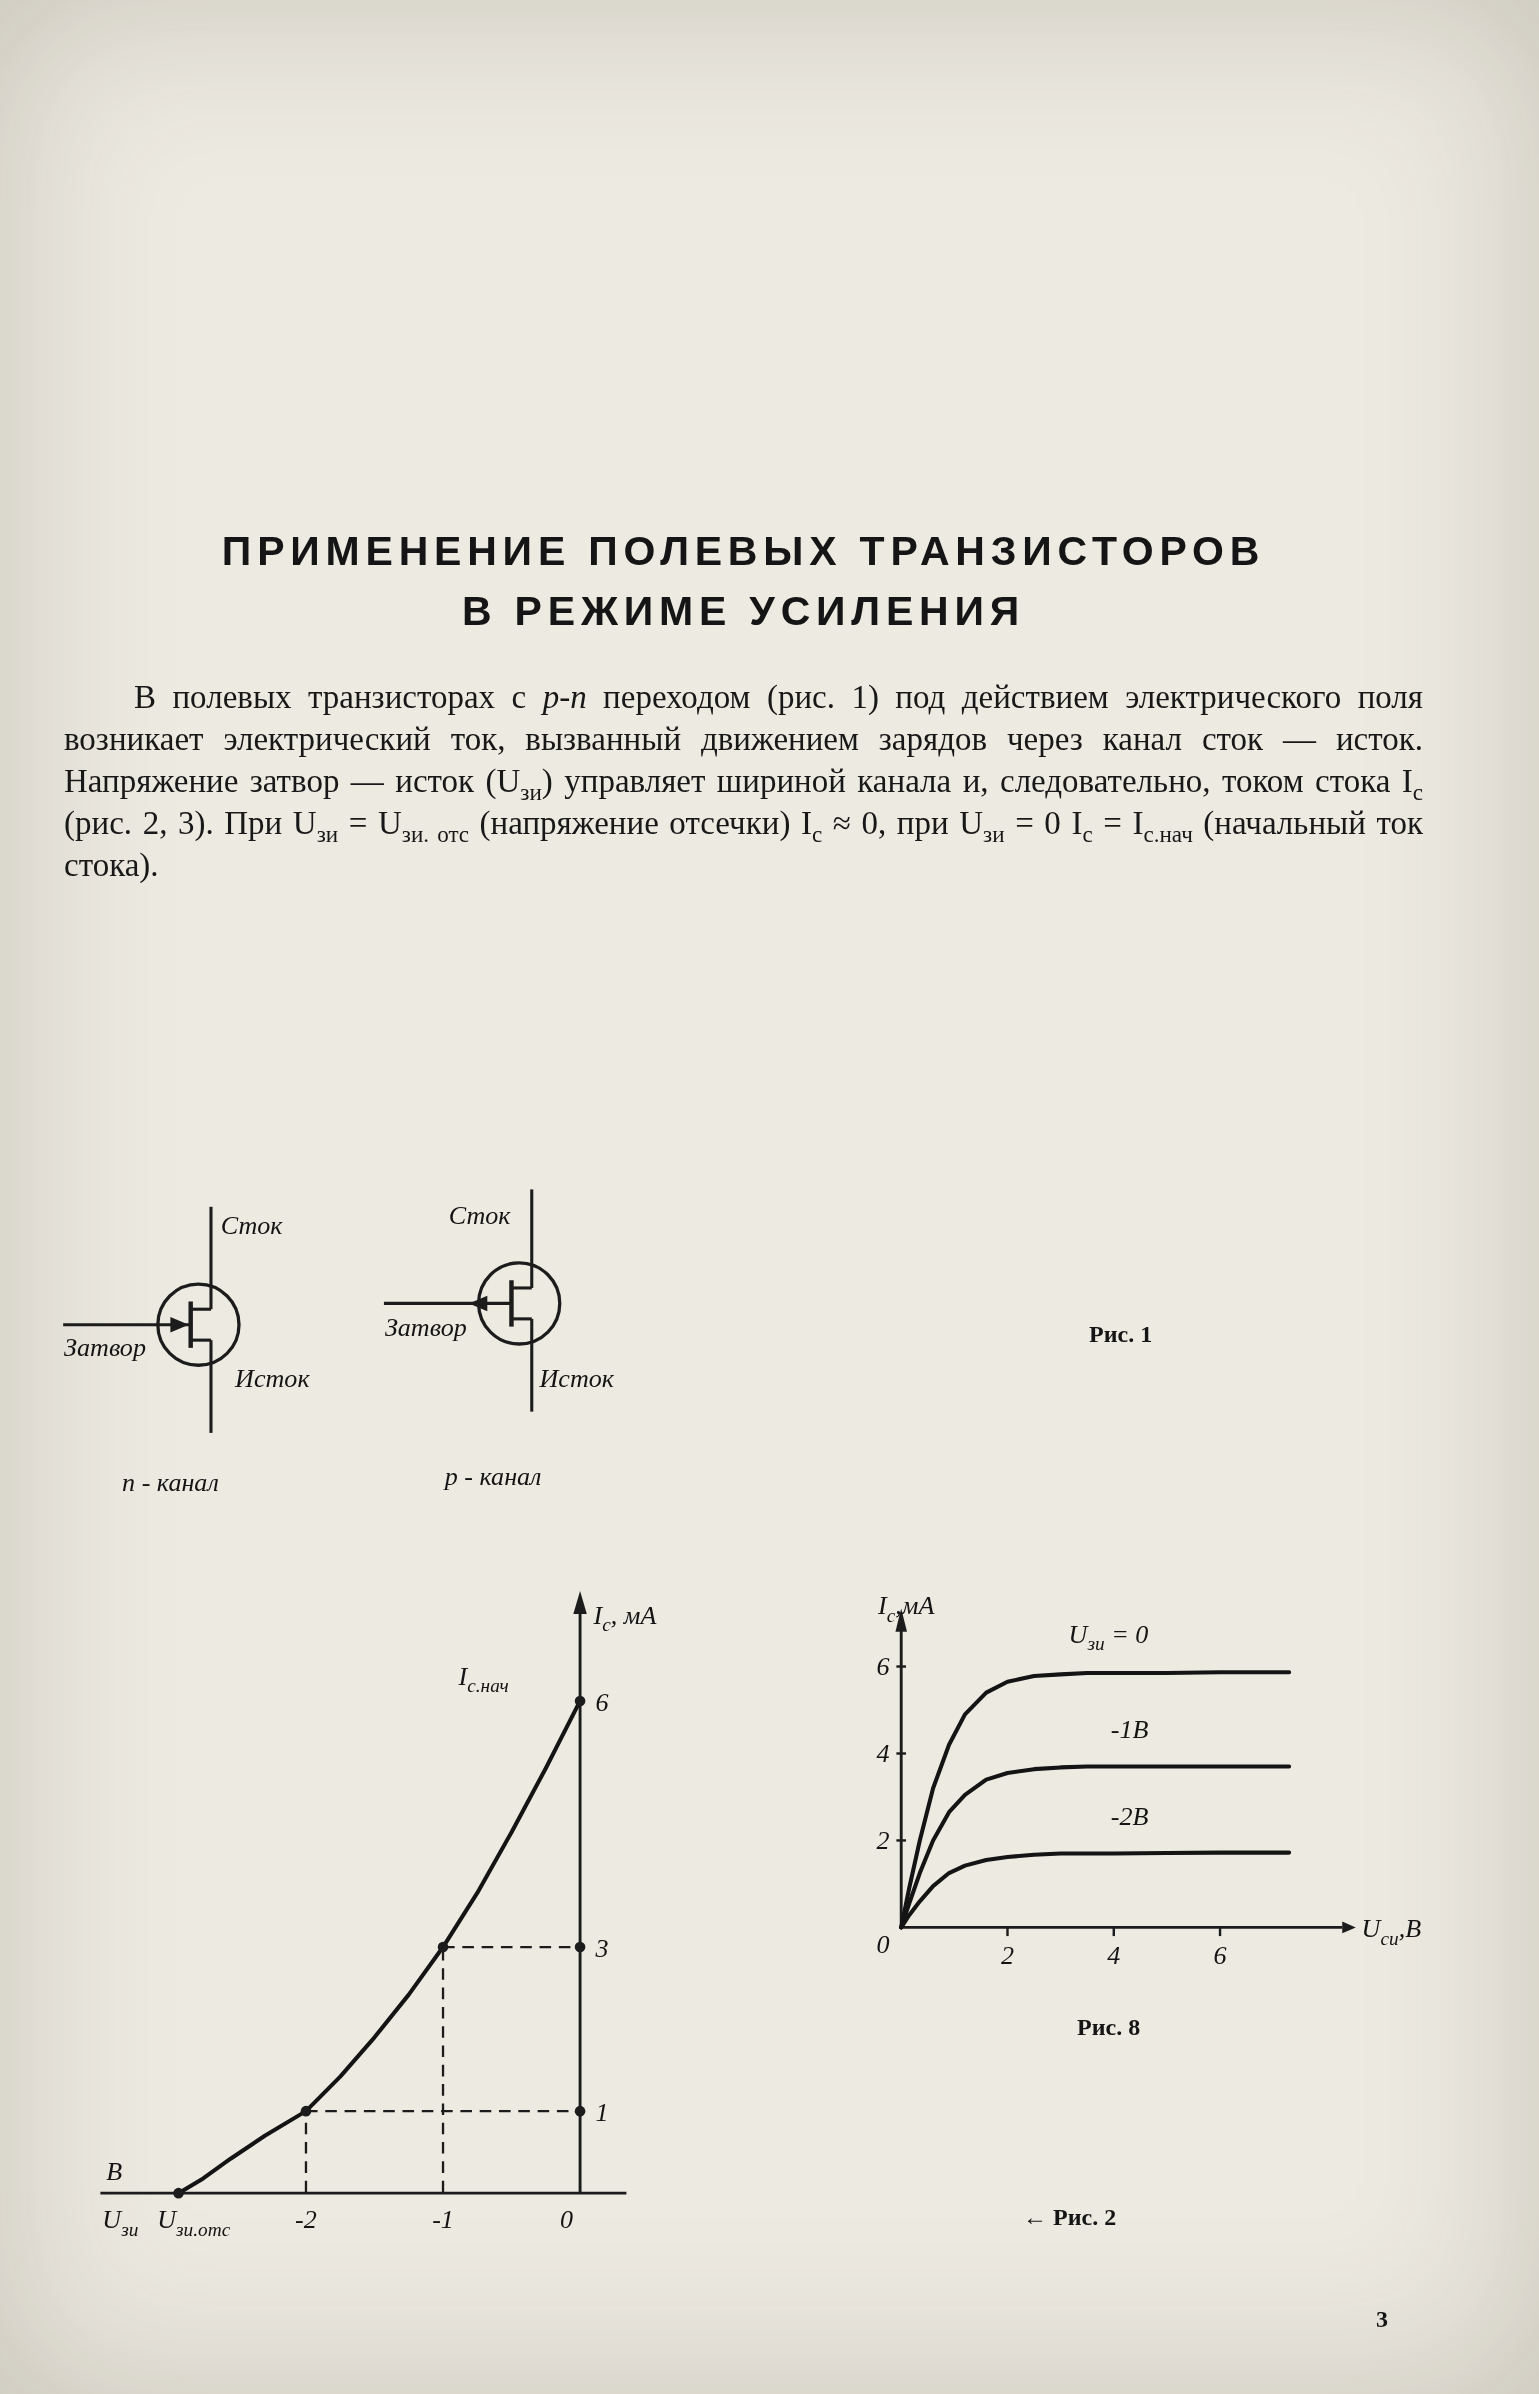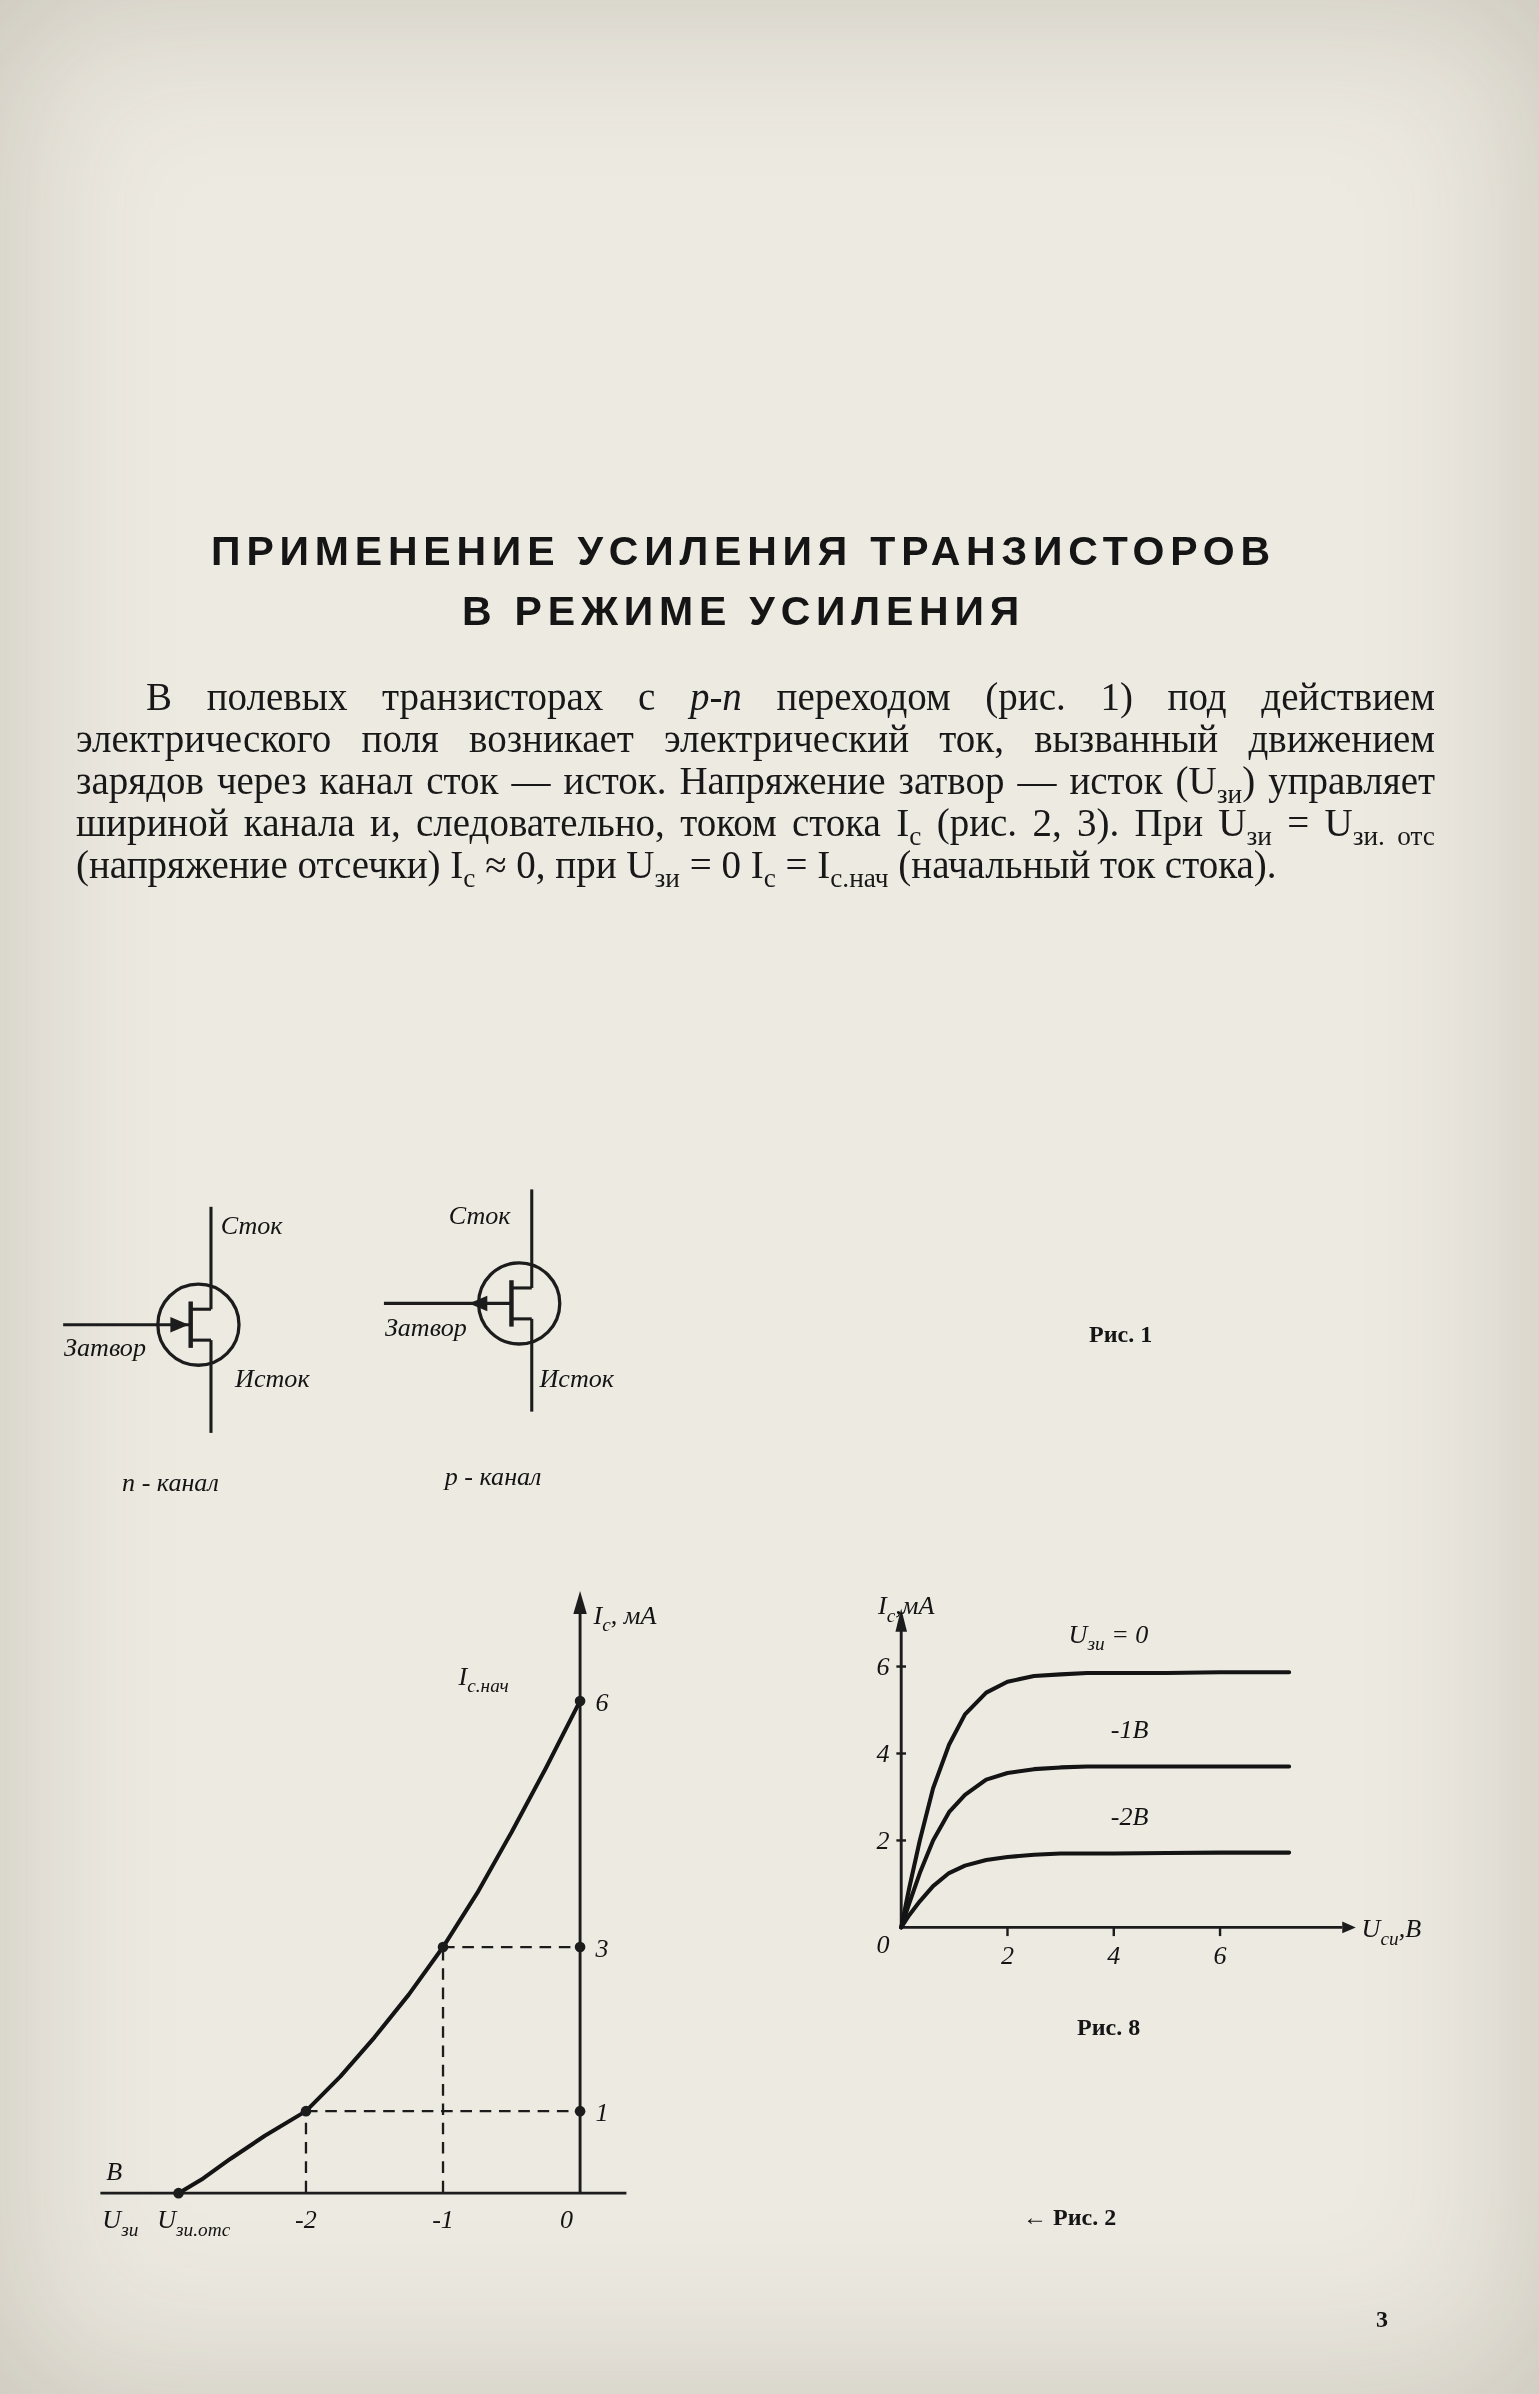--- a/index.html
+++ b/index.html
@@ -2,21 +2,21 @@
 <html><head>
 <meta charset="utf-8">
 <style>
   *{margin:0;padding:0;box-sizing:border-box}
   html,body{width:1539px;height:2394px}
   body{position:relative;background:#edeae2;font-family:"Liberation Serif",serif;color:#1a1a1a;overflow:hidden}
   .vignette{position:absolute;inset:0;box-shadow:inset 0 0 174px rgba(70,58,36,.22);pointer-events:none}
   .title{position:absolute;left:84px;top:521px;width:1319px;text-align:center;
          font-family:"Liberation Sans",sans-serif;font-weight:bold;font-size:41px;
          letter-spacing:5.8px;line-height:60px;color:#151515}
-  .body-text{position:absolute;left:76px;top:676px;width:1359px;font-size:39px;line-height:42px;
+  .body-text{position:absolute;left:64px;top:676px;width:1359px;font-size:33px;line-height:42px;
          text-align:justify;color:#181818}
   .body-text p{text-indent:70px}
   .sub{vertical-align:sub;font-size:70%;line-height:0}
   .it{font-style:italic}
   .caption{position:absolute;font-weight:bold;font-size:24px;color:#151515}
   svg{position:absolute;overflow:visible}
   .ax{stroke:#1c1c1c;stroke-width:3;fill:none}
   .tick{stroke:#1c1c1c;stroke-width:2.5}
   .curve{stroke:#141414;stroke-width:4.2;fill:none;stroke-linejoin:round;stroke-linecap:round}
   .dash{stroke:#1c1c1c;stroke-width:2.4;stroke-dasharray:12 8}
@@ -25,21 +25,21 @@
   .fig1-line{stroke:#1c1c1c;stroke-width:3.2;fill:none}
   .fig1-bar{stroke:#1c1c1c;stroke-width:4.6}
   .fig1-circle{stroke:#1c1c1c;stroke-width:3.4;fill:none}
 </style>
 </head>
 <body>
 
 <div class="page">
   <div class="vignette"></div>
 
-  <h1 class="title"><span>ПРИМЕНЕНИЕ УСИЛЕНИЯ ТРАНЗИСТОРОВ</span><br><span>В РЕЖИМЕ УСИЛЕНИЯ</span></h1>
+  <h1 class="title"><span>ПРИМЕНЕНИЕ ПОЛЕВЫХ ТРАНЗИСТОРОВ</span><br><span>В РЕЖИМЕ УСИЛЕНИЯ</span></h1>
 
   <div class="body-text">
     <p><span>В полевых транзисторах с </span><span class="it">p-n</span><span> переходом (рис. 1) под действием электрического поля возникает электрический ток, вызванный движением зарядов через канал сток — исток. Напряжение затвор — исток (U</span><span class="sub">зи</span><span>) управляет шириной канала и, следовательно, током стока I</span><span class="sub">с</span><span> (рис. 2, 3). При U</span><span class="sub">зи</span><span> = U</span><span class="sub">зи. отс</span><span> (напряжение отсечки) I</span><span class="sub">с</span><span> ≈ 0, при U</span><span class="sub">зи</span><span> = 0  I</span><span class="sub">с</span><span> = I</span><span class="sub">с.нач</span><span> (начальный ток стока).</span></p>
   </div>
 
   <svg id="fig1-svg" style="left:39px;top:1170px" width="657" height="348" viewBox="0 0 680 360">
     <g>
       <circle class="fig1-circle" cx="165" cy="160" r="42"></circle>
       <line class="fig1-bar" x1="157" y1="136" x2="157" y2="184"></line>
       <line class="fig1-line" x1="157" y1="144" x2="178" y2="144"></line>

